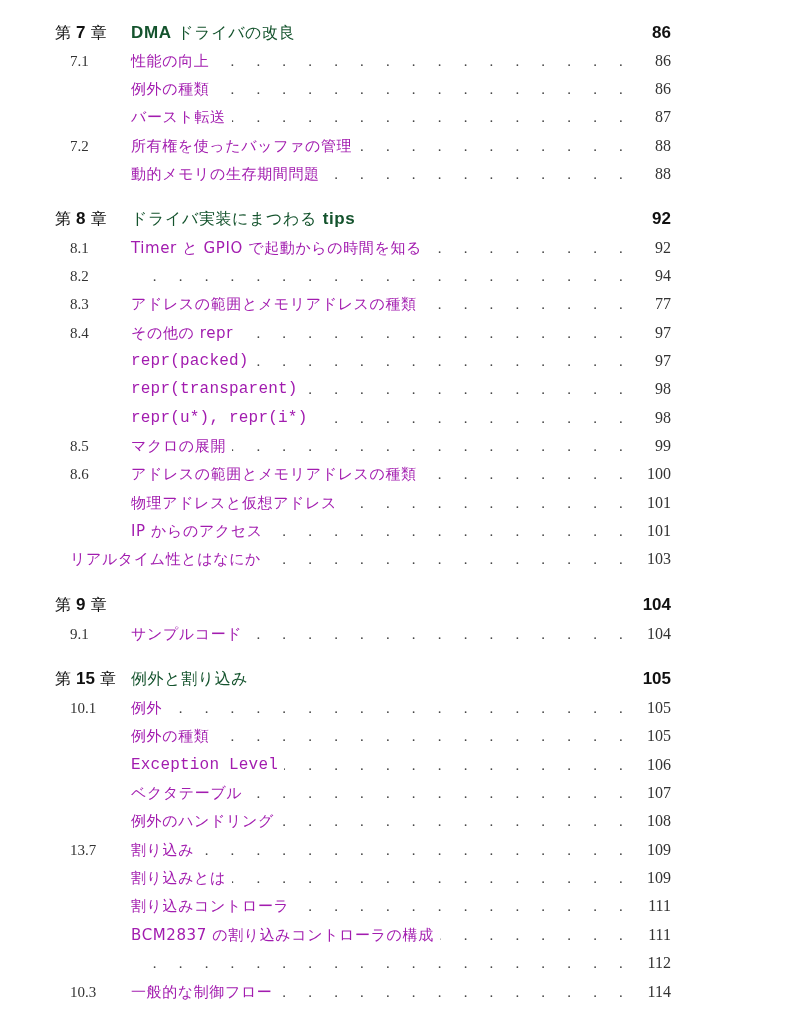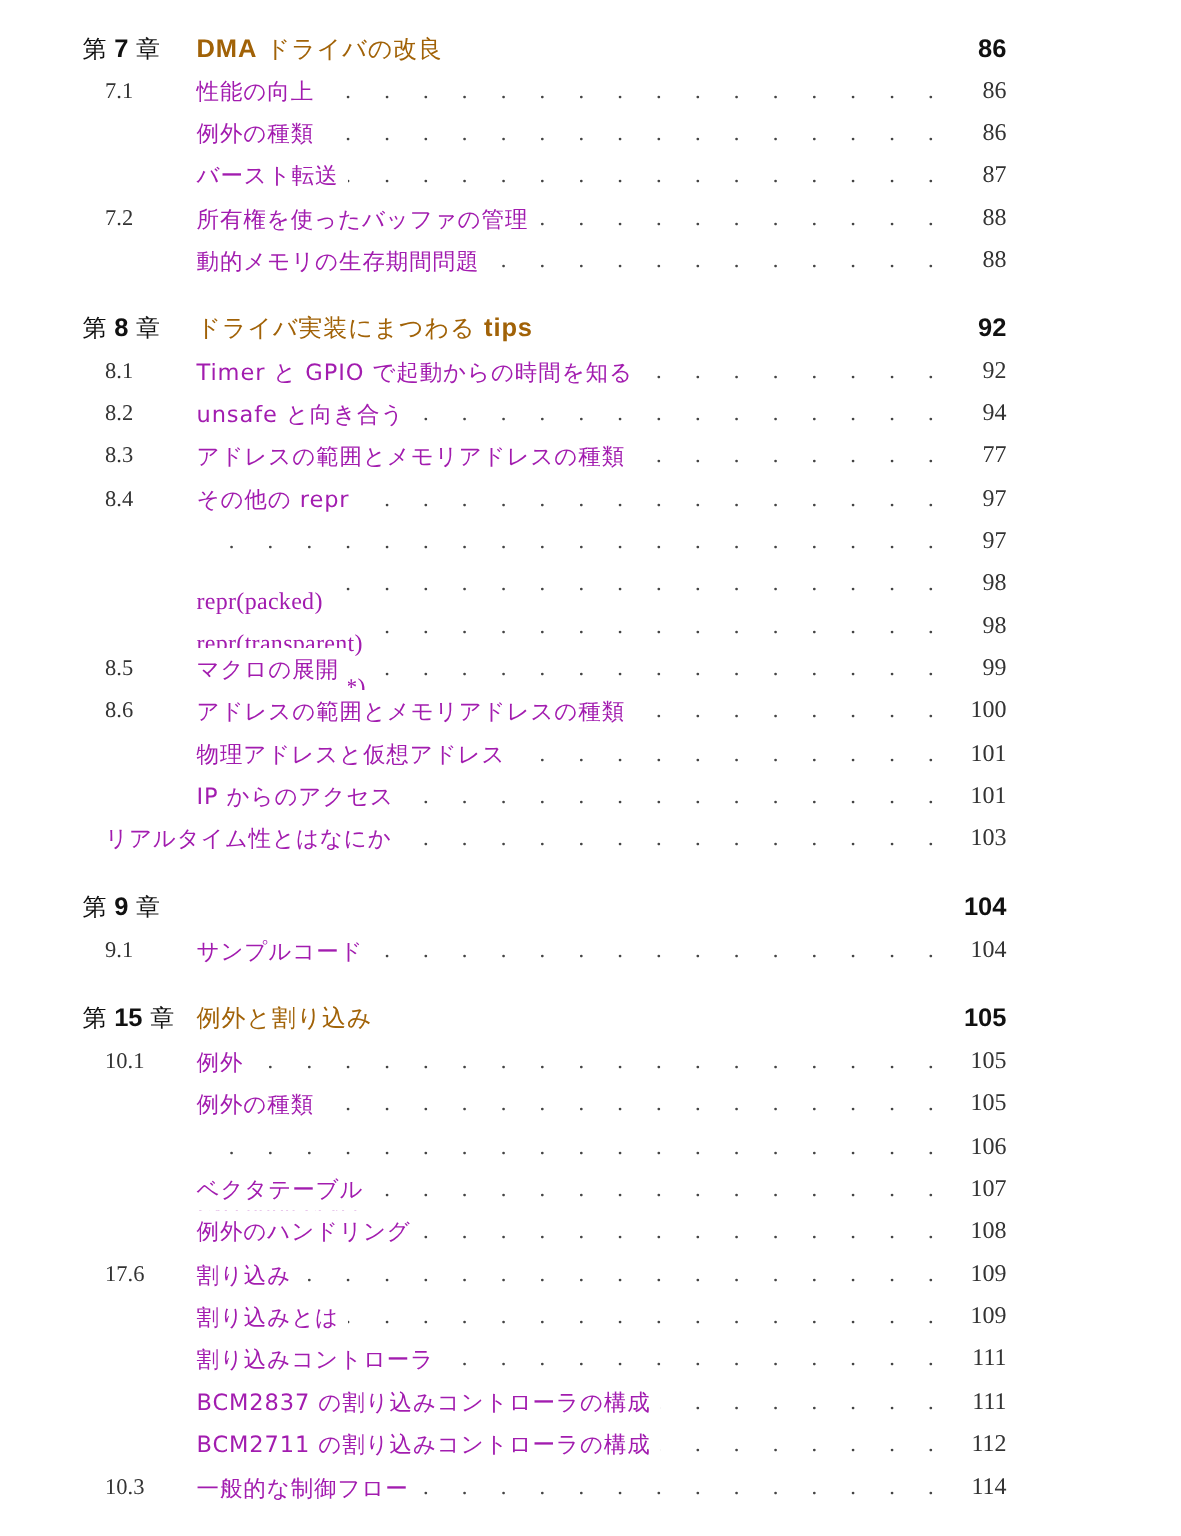--- a/index.html
+++ b/index.html
@@ -6,32 +6,32 @@
     body { width: 787px; height: 1024px; position: relative; overflow: hidden;
            font-family: "DejaVu Serif", "Liberation Serif", serif; color: #222; }
     .toc { position: absolute; left: 0; top: 0; width: 787px; }
     .row { position: absolute; left: 0; width: 750px; height: 28px; }
     .num { position: absolute; top: 0; line-height: 28px; font-size: 15px; color: #333;
            font-family: "Liberation Serif", serif; }
     .sec-num { left: 70px; }
     .title { position: absolute; top: 0; left: 131px; line-height: 28px; font-size: 15px;
              color: #a21caf; white-space: nowrap; background: #fff; padding-right: 6px; z-index: 2;
              font-family: "DejaVu Sans", sans-serif; letter-spacing: 0.6px; }
-    .title.latin { font-family: Liberation Serif, serif; font-size: 16px; letter-spacing: 0.2px; margin-top: 41px; }
+    .title.latin { font-family: Liberation Mono, monospace; font-size: 16px; letter-spacing: 0.2px; }
     .title.noindent { left: 70px; }
     .leader { position: absolute; top: 0; left: 131px; right: 118px; line-height: 28px;
               font-size: 15px; color: #444; overflow: hidden; white-space: nowrap;
               text-align: right; z-index: 1; font-family: "Liberation Serif", serif;
               letter-spacing: 9.2px; direction: rtl; }
     .page { position: absolute; top: 0; right: 79px; line-height: 28px; font-size: 16px;
             color: #333; text-align: right; font-family: "Liberation Serif", serif; }
     .chap .chap-label { position: absolute; left: 55px; top: 0; line-height: 30px; font-size: 16px;
             color: #111; font-family: "DejaVu Sans", sans-serif; }
     .chap .chap-label b { font-family: "Liberation Sans", sans-serif; font-weight: bold; font-size: 17px; }
-    .chap .title { font-weight: bold; color: #a16207; font-family: "DejaVu Sans", sans-serif;
+    .chap .title { font-weight: bold; color: #14532d; font-family: "DejaVu Sans", sans-serif;
                    font-weight: normal; font-size: 16px; line-height: 30px; }
     .chap .title b { font-family: "Liberation Sans", sans-serif; font-weight: bold; font-size: 17px; }
     .chap .page { font-family: "Liberation Sans", sans-serif; font-weight: bold; font-size: 17px;
                   color: #111; line-height: 30px; }
   </style>
 </head>
 <body>
 
 <div class="toc">
 
@@ -76,21 +76,20 @@
   </div>
 
   <div class="row" style="top:234px">
     <span class="num sec-num">8.1</span>
     <span class="title">Timer と GPIO で起動からの時間を知る</span>
     <span class="leader">. . . . . . . . . . . . . . . . . . . . . . . . . . . . . . . . . . . . . . . . . . . . . . . . . . . . . . . . . . . .</span>
     <span class="page">92</span>
   </div>
   <div class="row" style="top:262px">
     <span class="num sec-num">8.2</span>
-    <span class="title">unsafe と向き合う</span>
     <span class="leader">. . . . . . . . . . . . . . . . . . . . . . . . . . . . . . . . . . . . . . . . . . . . . . . . . . . . . . . . . . . .</span>
     <span class="page">94</span>
   </div>
   <div class="row" style="top:290px">
     <span class="num sec-num">8.3</span>
     <span class="title">アドレスの範囲とメモリアドレスの種類</span>
     <span class="leader">. . . . . . . . . . . . . . . . . . . . . . . . . . . . . . . . . . . . . . . . . . . . . . . . . . . . . . . . . . . .</span>
     <span class="page">77</span>
   </div>
   <div class="row" style="top:319px">
@@ -180,42 +179,41 @@
     <span class="title">ベクタテーブル</span>
     <span class="leader">. . . . . . . . . . . . . . . . . . . . . . . . . . . . . . . . . . . . . . . . . . . . . . . . . . . . . . . . . . . .</span>
     <span class="page">107</span>
   </div>
   <div class="row" style="top:807px">
     <span class="title">例外のハンドリング</span>
     <span class="leader">. . . . . . . . . . . . . . . . . . . . . . . . . . . . . . . . . . . . . . . . . . . . . . . . . . . . . . . . . . . .</span>
     <span class="page">108</span>
   </div>
   <div class="row" style="top:836px">
-    <span class="num sec-num">17.6</span>
+    <span class="num sec-num">13.7</span>
     <span class="title">割り込み</span>
     <span class="leader">. . . . . . . . . . . . . . . . . . . . . . . . . . . . . . . . . . . . . . . . . . . . . . . . . . . . . . . . . . . .</span>
     <span class="page">109</span>
   </div>
   <div class="row" style="top:864px">
     <span class="title">割り込みとは</span>
     <span class="leader">. . . . . . . . . . . . . . . . . . . . . . . . . . . . . . . . . . . . . . . . . . . . . . . . . . . . . . . . . . . .</span>
     <span class="page">109</span>
   </div>
   <div class="row" style="top:892px">
     <span class="title">割り込みコントローラ</span>
     <span class="leader">. . . . . . . . . . . . . . . . . . . . . . . . . . . . . . . . . . . . . . . . . . . . . . . . . . . . . . . . . . . .</span>
     <span class="page">111</span>
   </div>
   <div class="row" style="top:921px">
     <span class="title">BCM2837 の割り込みコントローラの構成</span>
     <span class="leader">. . . . . . . . . . . . . . . . . . . . . . . . . . . . . . . . . . . . . . . . . . . . . . . . . . . . . . . . . . . .</span>
     <span class="page">111</span>
   </div>
   <div class="row" style="top:949px">
-    <span class="title">BCM2711 の割り込みコントローラの構成</span>
     <span class="leader">. . . . . . . . . . . . . . . . . . . . . . . . . . . . . . . . . . . . . . . . . . . . . . . . . . . . . . . . . . . .</span>
     <span class="page">112</span>
   </div>
   <div class="row" style="top:978px">
     <span class="num sec-num">10.3</span>
     <span class="title">一般的な制御フロー</span>
     <span class="leader">. . . . . . . . . . . . . . . . . . . . . . . . . . . . . . . . . . . . . . . . . . . . . . . . . . . . . . . . . . . .</span>
     <span class="page">114</span>
   </div>
 

